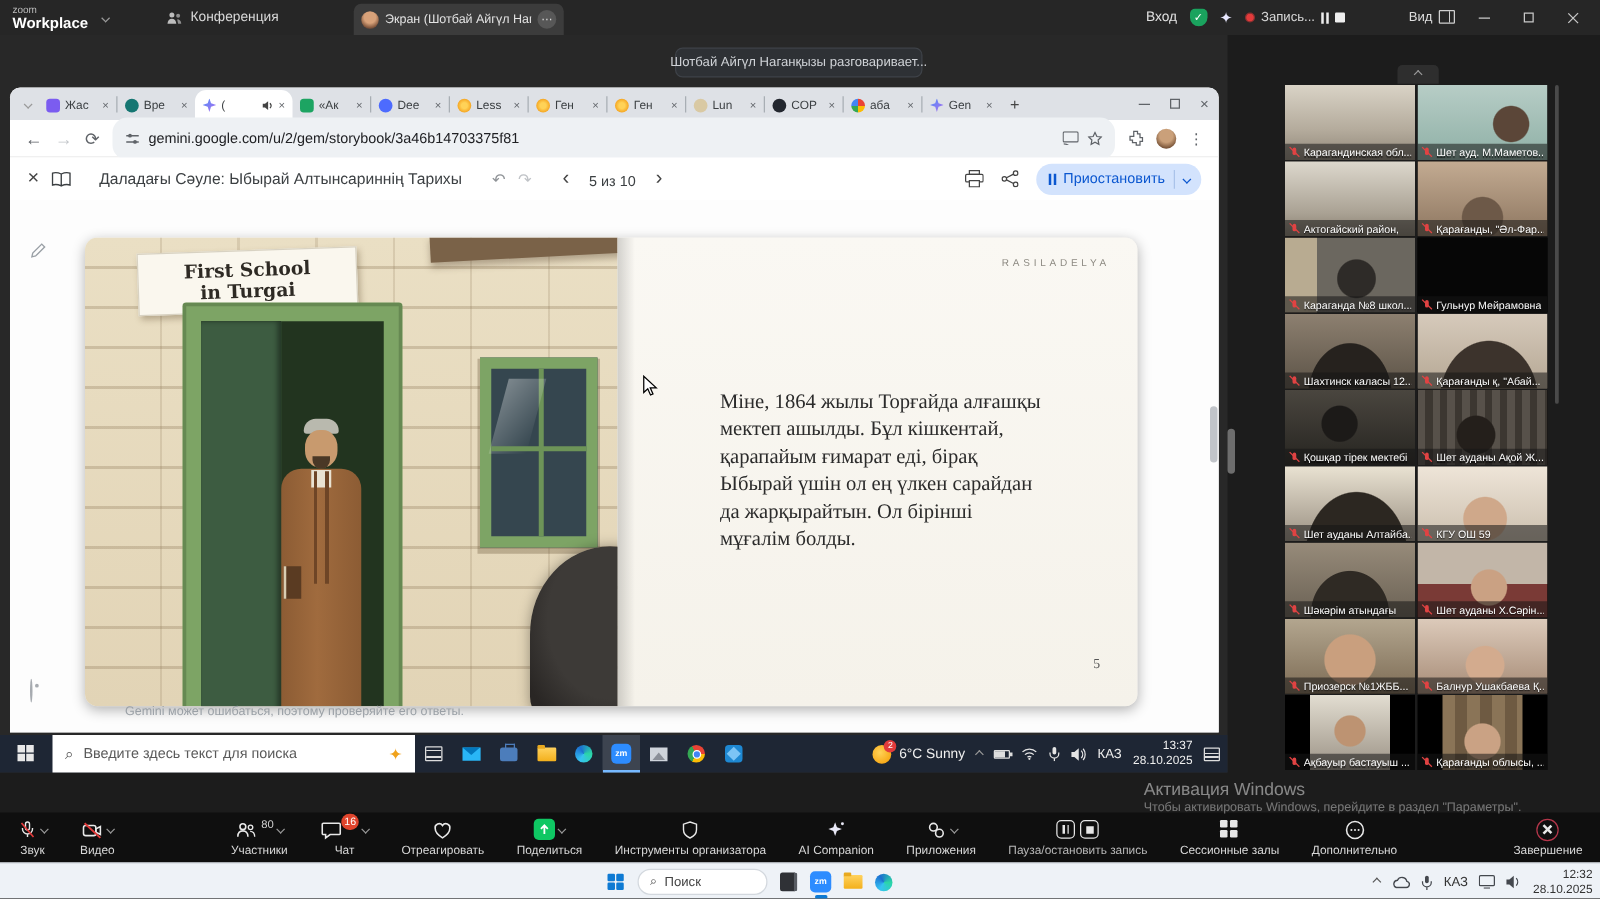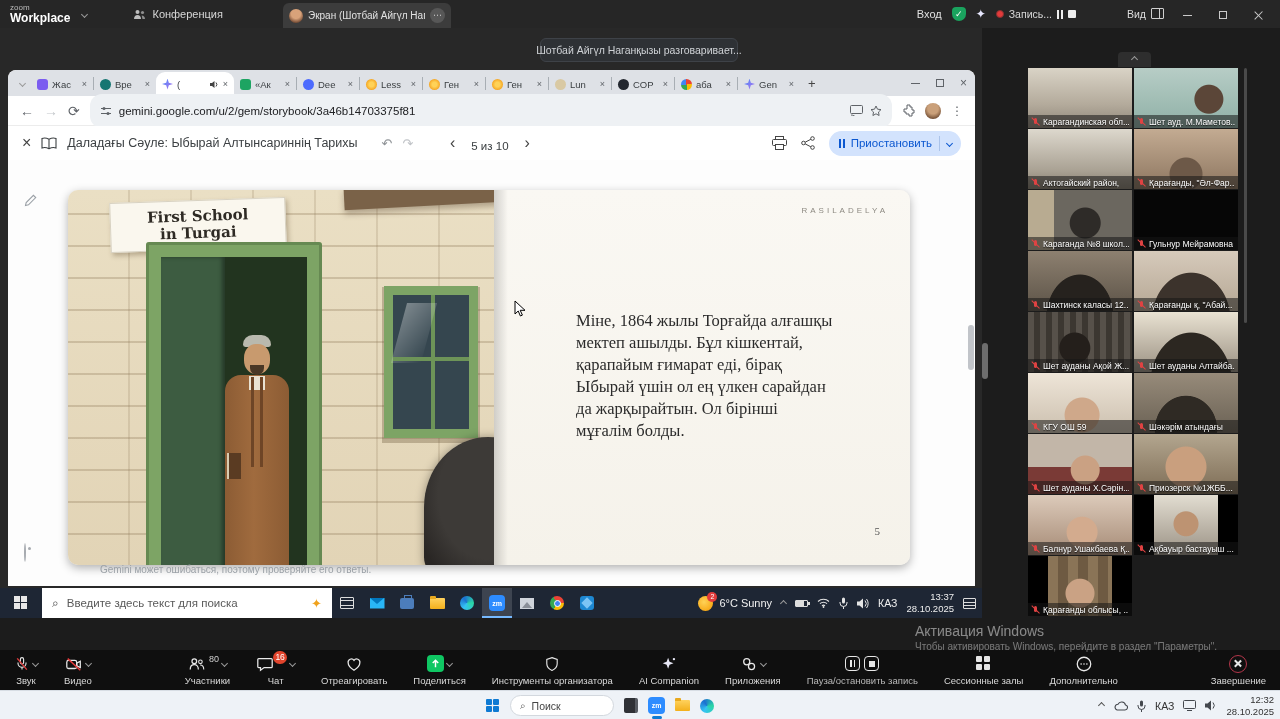--- a/index.html
+++ b/index.html
@@ -84,21 +84,21 @@
   .url { flex:1; font-size:11.5px; color:#202124; white-space:nowrap; overflow:hidden; }
   .pill-ic { color:#5f6368; flex:none; display:flex; }
   .avatar-sm { width:16px; height:16px; border-radius:50%;
       background:radial-gradient(circle at 50% 35%, #caa07a 40%, #6e4a30 80%); }
   .kebab { color:#5f6368; font-size:12px; letter-spacing:0; }
 
   
   .ghead { height:34px; background:#fff; display:flex; align-items:center; padding:0 14px; gap:10px; position:relative; }
   .g-x { font-size:16px; color:#444; }
   .g-book { color:#3c4043; display:flex; }
-  .g-title { font-size:12.5px; color:#3c4043; white-space:nowrap; }
+  .g-title { font-size:12.5px; color:#3c4043; white-space:nowrap;margin-left:12px; }
   .g-undo { color:#8f9397; font-size:13px; margin-left:14px; }
   .g-redo { color:#c0c3c7; font-size:13px; }
   .g-nav { position:absolute; left:50%; transform:translateX(-52%); display:flex; align-items:flex-end; gap:16px; }
   .g-arrow { font-size:12px; color:#444; }
   .g-pagenav { font-size:11.5px; color:#3c4043; }
   .g-right { margin-left:auto; display:flex; align-items:center; gap:14px; }
   .g-ic { color:#444; display:flex; }
   .pausepill { height:25px; background:#d3e3fd; border-radius:13px; display:flex; align-items:center;
                padding:0 0 0 10px; color:#0b57d0; }
   .pp-bars { display:flex; gap:2px; margin-right:6px; } .pp-bars i { width:2px; height:9px; background:#0b57d0; }
@@ -677,20 +677,27 @@
         </div>
       </div>
     <div class="tile">
         <div class="vid s8"></div>
         <div class="plabel">
           <span class="mic-off"></span>
           <span class="pname">Қарағанды қ, "Абай...</span>
         </div>
       </div>
     <div class="tile">
+        <div class="vid s9"></div>
+        <div class="plabel">
+          <span class="mic-off"></span>
+          <span class="pname">Қошқар тірек мектебі</span>
+        </div>
+      </div>
+    <div class="tile">
         <div class="vid s10"></div>
         <div class="plabel">
           <span class="mic-off"></span>
           <span class="pname">Шет ауданы Ақой Ж...</span>
         </div>
       </div>
     <div class="tile">
         <div class="vid s11"></div>
         <div class="plabel">
           <span class="mic-off"></span>

